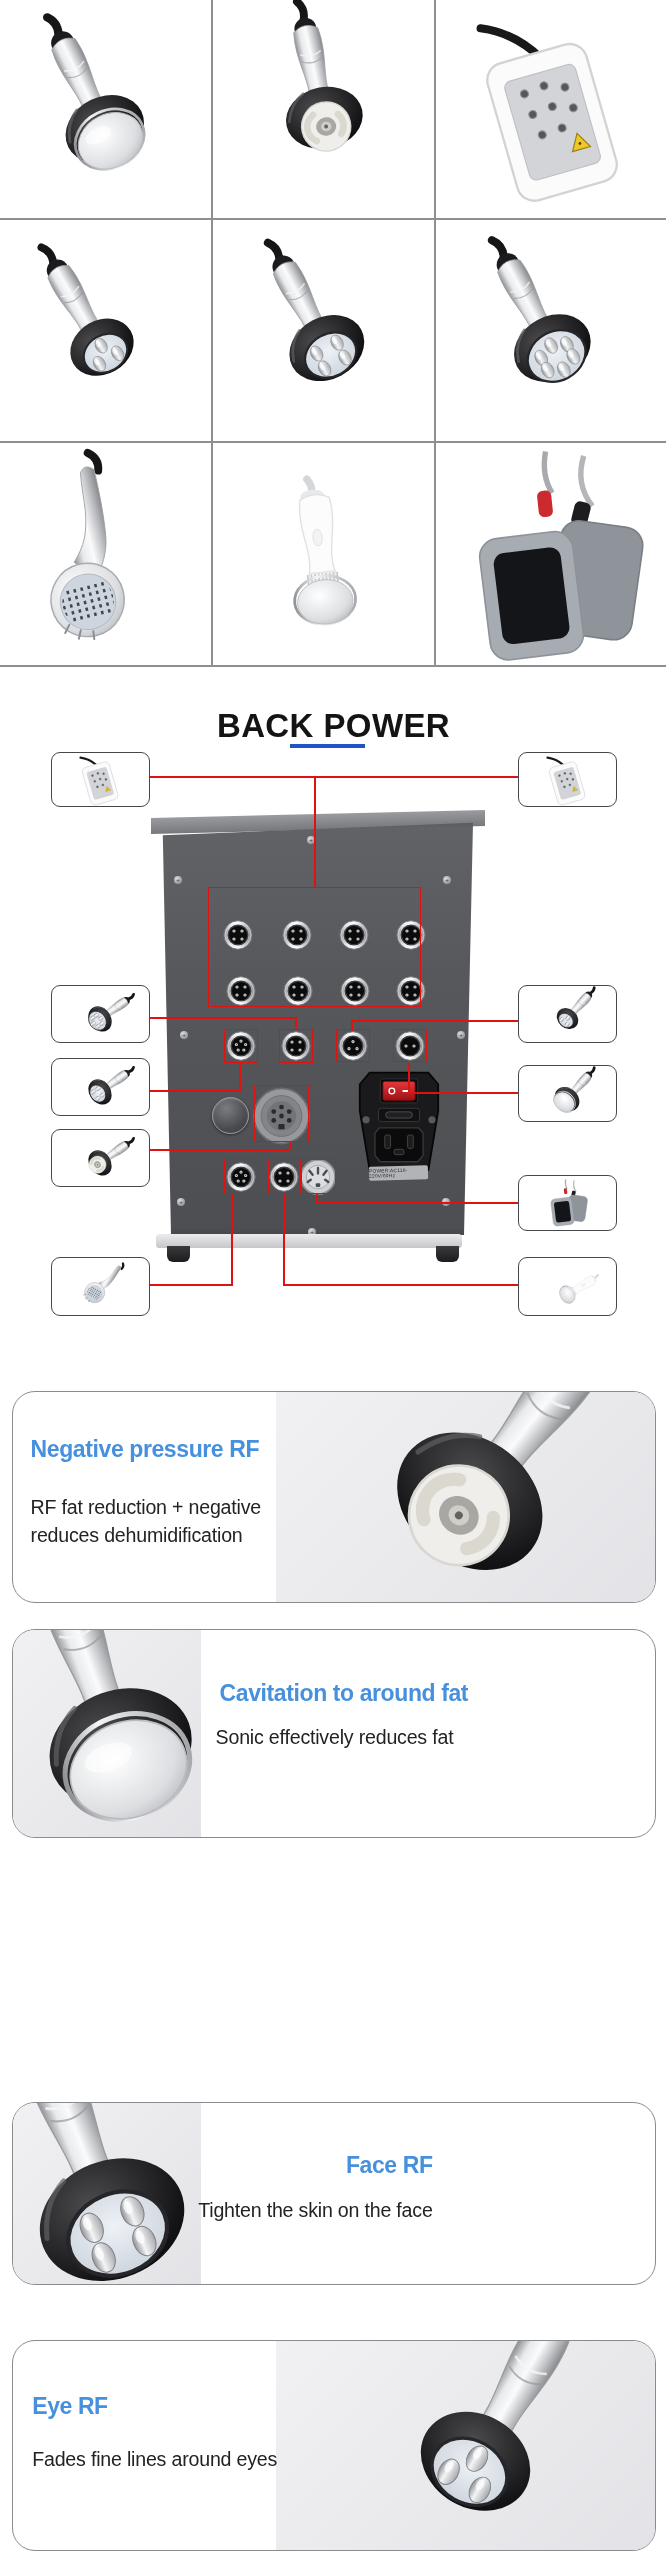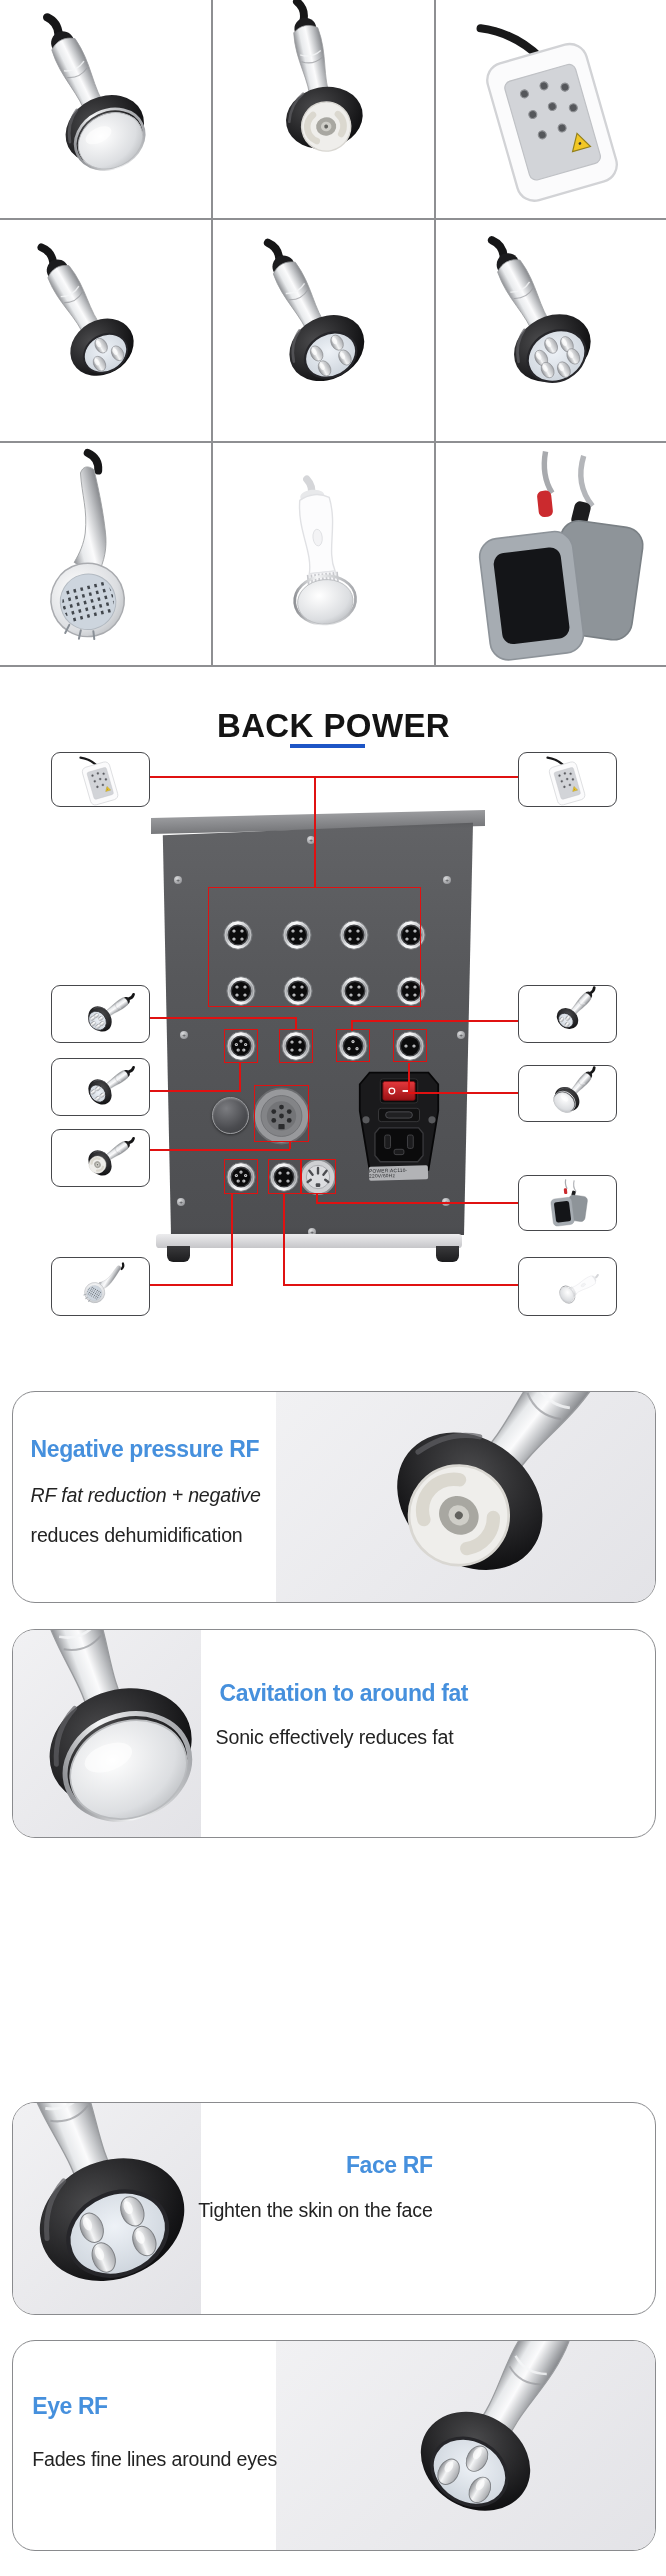--- a/index.html
+++ b/index.html
@@ -499,36 +499,36 @@
       </svg>
   </div>
 
   <div class="card" style="top:1391px;height:212px;">
     <div class="pane" style="left:263px;width:380px;">
       <svg class="art" style="left:36px;top:-18px" width="320" height="249" viewBox="20 30 160 140">
           <use href="#art-negring" transform="rotate(38 100 100)"></use>
         </svg>
     </div>
     <div class="card-title" style="left:18px;top:44px;">Negative pressure RF</div>
-    <div class="card-line" style="left:18px;top:92px;font-style:italic;">RF fat reduction + negative</div>
+    <div class="card-line" style="left:18px;top:104px;">RF fat reduction + negative</div>
     <div class="card-line" style="left:18px;top:132px;">reduces dehumidification</div>
   </div>
 
   <div class="card" style="top:1629px;height:209px;">
     <div class="pane" style="left:0;width:188px;">
       <svg class="art" style="left:-27px;top:-9px" width="267" height="231" viewBox="25 25 150 140">
           <use href="#art-cavflat" transform="rotate(-20 100 100)"></use>
         </svg>
     </div>
     <div class="card-title" style="left:207px;top:50px;">Cavitation to around fat</div>
     <div class="card-line" style="left:203px;top:96px;">Sonic effectively reduces fat</div>
   </div>
 
 
-  <div class="card" style="top:2102px;height:213px;">
+  <div class="card" style="top:2102px;height:183px;">
     <div class="pane" style="left:0;width:188px;">
       <svg class="art" style="left:-36px;top:-13.3px" width="276" height="236" viewBox="25 25 155 140">
           <use href="#art-rf4" transform="rotate(-22 100 100)"></use>
         </svg>
     </div>
     <div class="card-title tr" style="right:222px;top:49px;">Face RF</div>
     <div class="card-line tr" style="right:222px;top:96px;">Tighten the skin on the face</div>
   </div>
 
   <div class="card" style="top:2340px;height:211px;">

